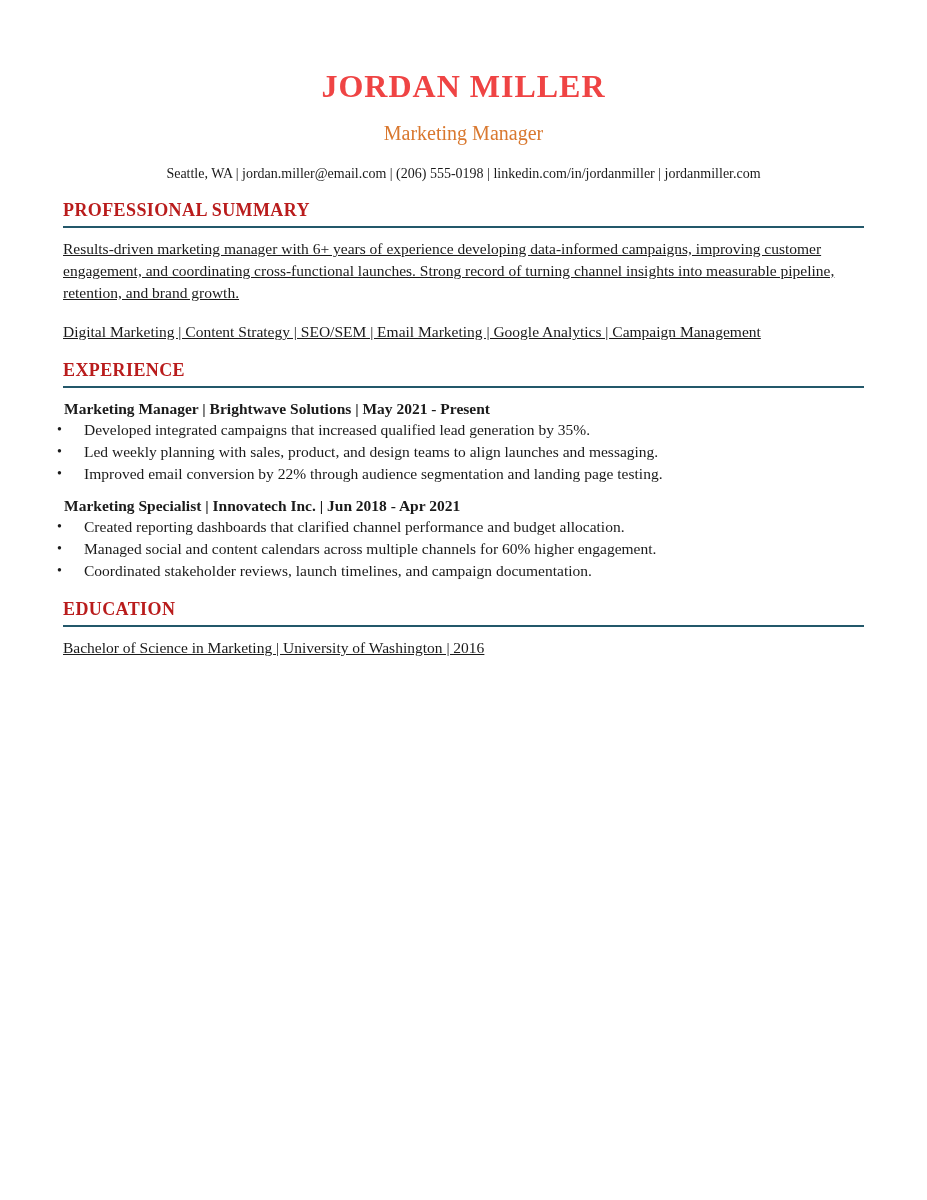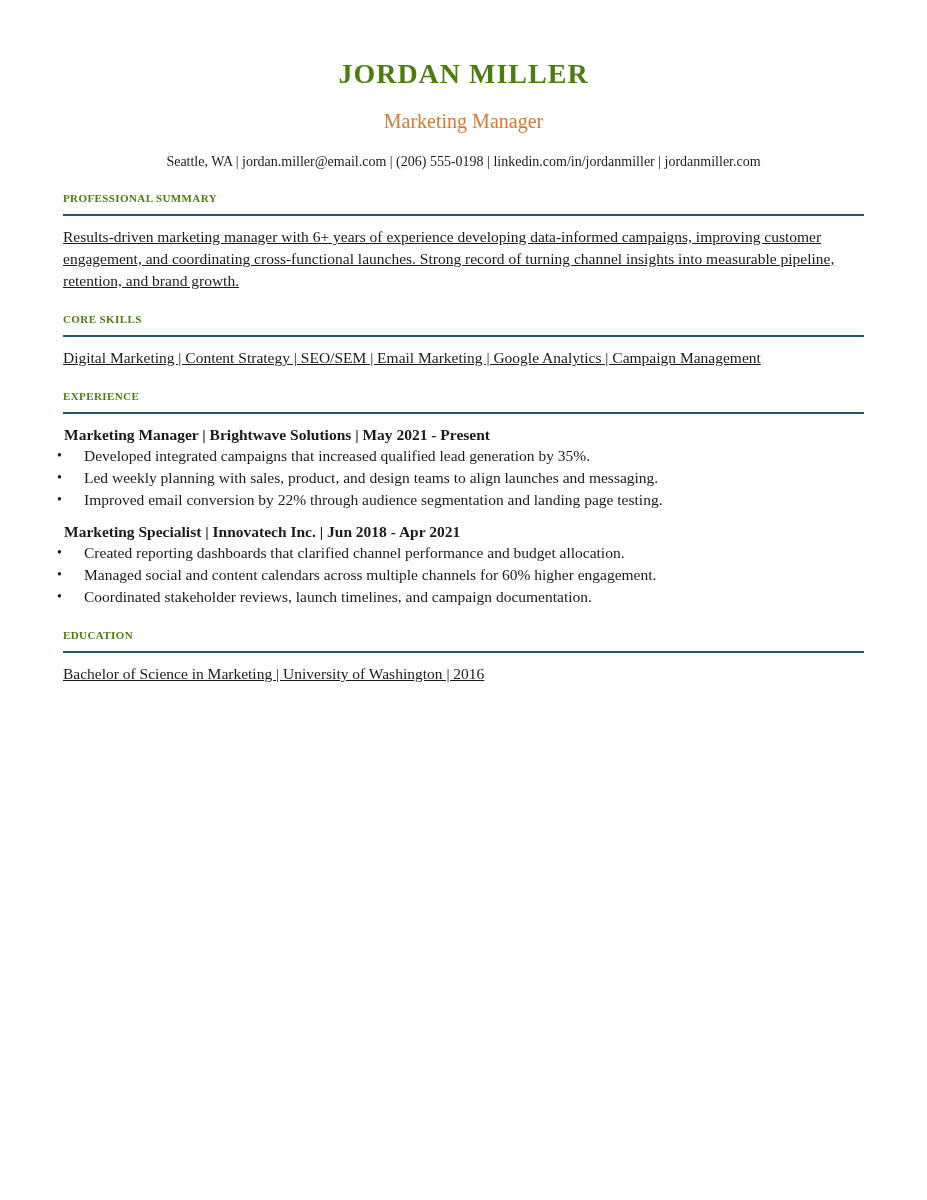--- a/index.html
+++ b/index.html
@@ -19,50 +19,50 @@
     height: 1200px;
     background: #ffffff;
     box-sizing: border-box;
     padding: 58px 63px 0 63px;
   }
   
   .resume-header {
     text-align: center;
   }
   .resume-name {
-    margin: 0;
-    font-size: 28px;
+    margin: 12px;
+    font-size: 32px;
     line-height: 32px;
     font-weight: bold;
     letter-spacing: 1px;
-    color: #4d7c0f;
+    color: #ef4444;
   }
   .resume-subtitle {
     margin-top: 21px;
     font-size: 20px;
     line-height: 20px;
     color: #d9782f;
   }
   .contact-line {
     margin-top: 22px;
     font-size: 14px;
     line-height: 18px;
     color: #1a1a1a;
     text-align: center;
   }
   
   .section {
     margin-top: 17px;
   }
   .section-heading {
-    font-size: 11px;
+    font-size: 18px;
     line-height: 20px;
     font-weight: bold;
     letter-spacing: 0.4px;
-    color: #4d7c0f;
+    color: #b91c1c;
     border-bottom: 2px solid #23586a;
     padding-bottom: 6px;
   }
   .section-body {
     margin-top: 10px;
     font-size: 15.5px;
     line-height: 22px;
     text-decoration: underline;
   }
   
@@ -108,21 +108,20 @@
     <div class="resume-subtitle">Marketing Manager</div>
     <div class="contact-line">Seattle, WA | jordan.miller@email.com | (206) 555-0198 | linkedin.com/in/jordanmiller | jordanmiller.com</div>
   </div>
 
   <div class="section">
     <div class="section-heading">PROFESSIONAL SUMMARY</div>
     <div class="section-body">Results-driven marketing manager with 6+ years of experience developing data-informed campaigns, improving customer engagement, and coordinating cross-functional launches. Strong record of turning channel insights into measurable pipeline, retention, and brand growth.</div>
   </div>
 
   <div class="section">
-    <div class="section-heading">CORE SKILLS</div>
     <div class="section-body">Digital Marketing | Content Strategy | SEO/SEM | Email Marketing | Google Analytics | Campaign Management</div>
   </div>
 
   <div class="section">
     <div class="section-heading">EXPERIENCE</div>
 
     <div class="job">
       <div class="job-title">Marketing Manager | Brightwave Solutions | May 2021 - Present</div>
       <ul class="bullet-list">
         <li>Developed integrated campaigns that increased qualified lead generation by 35%.</li>

